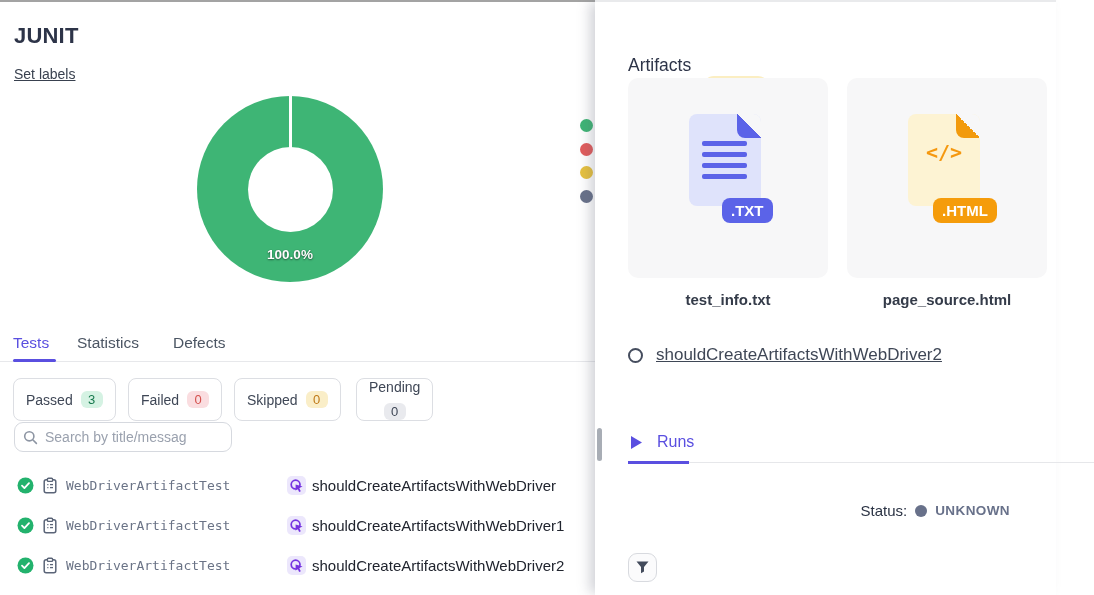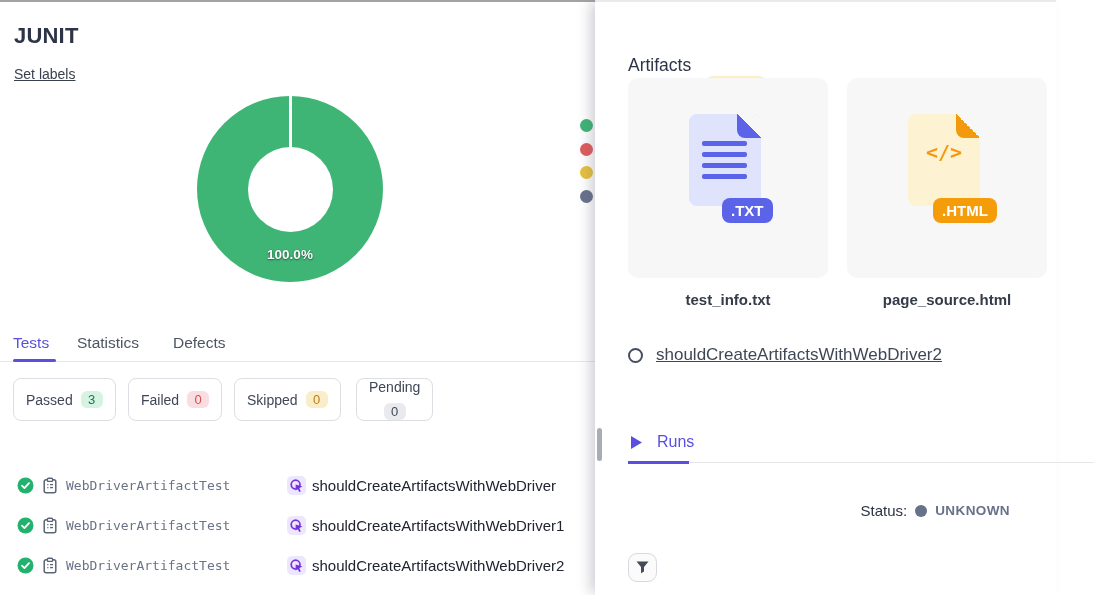--- a/index.html
+++ b/index.html
@@ -145,20 +145,29 @@
   </button>
   <button class="pill" style="left:234px;">
     <span>Skipped</span>
     <span class="pill-badge" style="background:#faeec8;color:#bf7918;">0</span>
   </button>
   <button class="pill" style="left:356px;flex-direction:column;">
     <span>Pending</span>
     <span class="pill-badge" style="background:#e9eaee;color:#3f4756;">0</span>
   </button>
 
+  <div id="search-box">
+    <span style="display:flex;">
+      <svg width="15" height="15" viewBox="0 0 15 15">
+          <circle cx="6.3" cy="6.3" r="4.6" fill="none" stroke="#8d95a3" stroke-width="1.6"></circle>
+          <line x1="10" y1="10" x2="13.4" y2="13.4" stroke="#8d95a3" stroke-width="1.6" stroke-linecap="round"></line>
+        </svg>
+    </span>
+    <input id="search-input" placeholder="Search by title/messag" style="">
+  </div>
 
   <div class="test-row" style="top:473px;">
     <span class="status-ic">
       <svg width="17" height="17" viewBox="0 0 17 17">
           <circle cx="8.5" cy="8.5" r="8" fill="#23b26d"></circle>
           <path d="M5 8.7l2.4 2.4 4.6-5" fill="none" stroke="#fff" stroke-width="1.8" stroke-linecap="round" stroke-linejoin="round"></path>
         </svg>
     </span>
     <span class="clip-ic">
       <svg width="16" height="17" viewBox="0 0 16 17">

